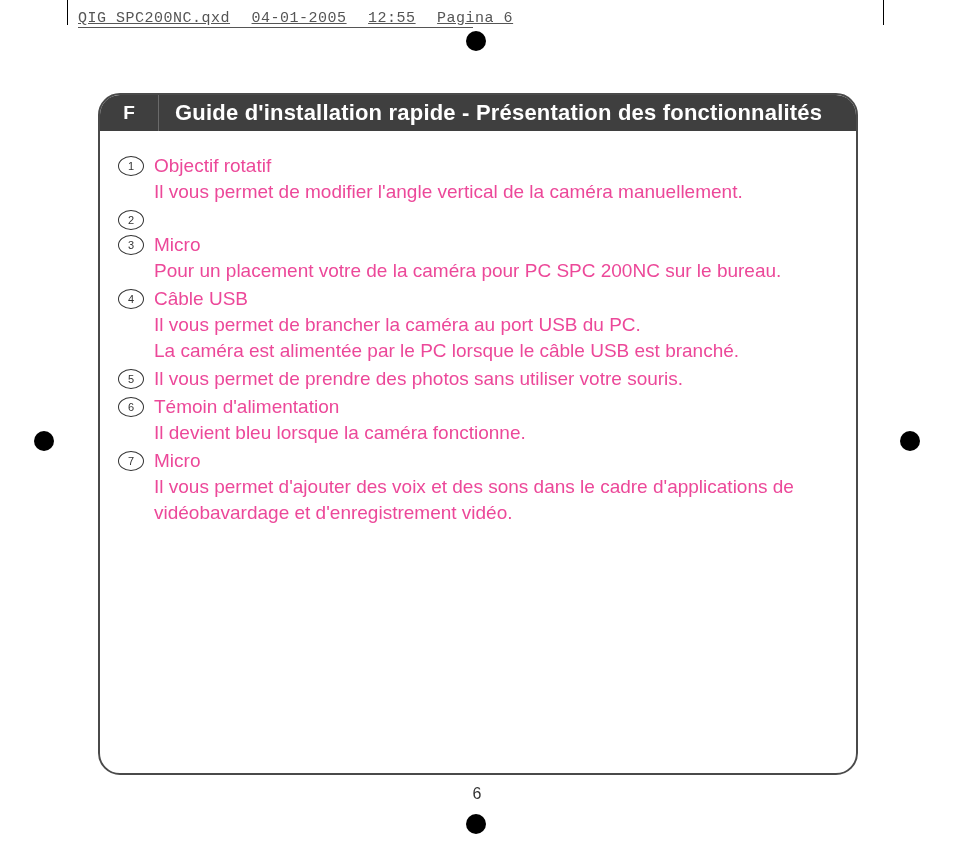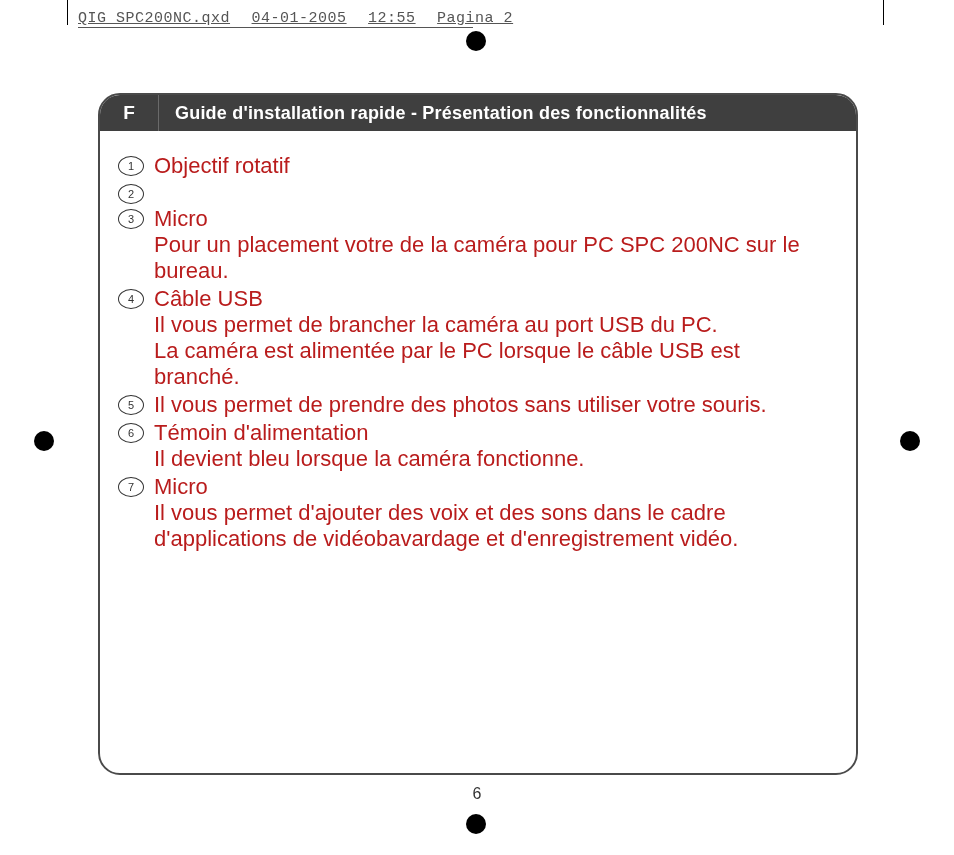--- a/index.html
+++ b/index.html
@@ -69,21 +69,21 @@
     font-size: 19px;
     border-right: 1px solid #6a6a6a;
     height: 100%;
     display: flex;
     align-items: center;
     justify-content: center;
   }
   .card-title {
     flex: 1;
     font-weight: bold;
-    font-size: 18px;
+    font-size: 22px;
     padding-left: 16px;
     letter-spacing: 0.2px;
   }
 
   .card-body {
     padding: 22px 28px 0 18px;
   }
 
   .item {
     display: flex;
@@ -99,23 +99,23 @@
     font-size: 11px;
     display: flex;
     align-items: center;
     justify-content: center;
     margin-top: 3px;
     margin-right: 10px;
     color: #333;
   }
   .item .content {
     flex: 1;
-    font-size: 22px;
+    font-size: 19px;
     line-height: 26px;
-    color: #b91c1c;
+    color: #ec4899;
     font-weight: 300;
   }
   .item .content .item-title {
     display: block;
   }
   .item .content .item-desc {
     display: block;
   }
 
   .page-number {
@@ -143,21 +143,21 @@
 </head>
 <body>
 
 <div class="top-tick top-tick-left"></div>
 <div class="top-tick top-tick-right"></div>
 
 <div class="header-meta">
   <span>QIG_SPC200NC.qxd</span>
   <span>04-01-2005</span>
   <span>12:55</span>
-  <span>Pagina 2</span>
+  <span>Pagina 6</span>
 </div>
 <div class="header-underline"></div>
 
 <div class="reg-cross reg-target-top">
   <svg width="32" height="32">
       <line x1="16" y1="-6" x2="16" y2="38"></line>
       <line x1="-6" y1="16" x2="38" y2="16"></line>
       <circle cx="16" cy="16" r="10"></circle>
     </svg>
 </div>
@@ -187,20 +187,21 @@
   <div class="card-header">
     <div class="lang-box">F</div>
     <div class="card-title">Guide d'installation rapide - Présentation des fonctionnalités</div>
   </div>
   <div class="card-body">
 
     <div class="item">
       <div class="num">1</div>
       <div class="content">
         <span class="item-title">Objectif rotatif</span>
+        <span class="item-desc">Il vous permet de modifier l'angle vertical de la caméra manuellement.</span>
       </div>
     </div>
 
     <div class="item">
       <div class="num">2</div>
       <div class="content">
       </div>
     </div>
 
     <div class="item">

